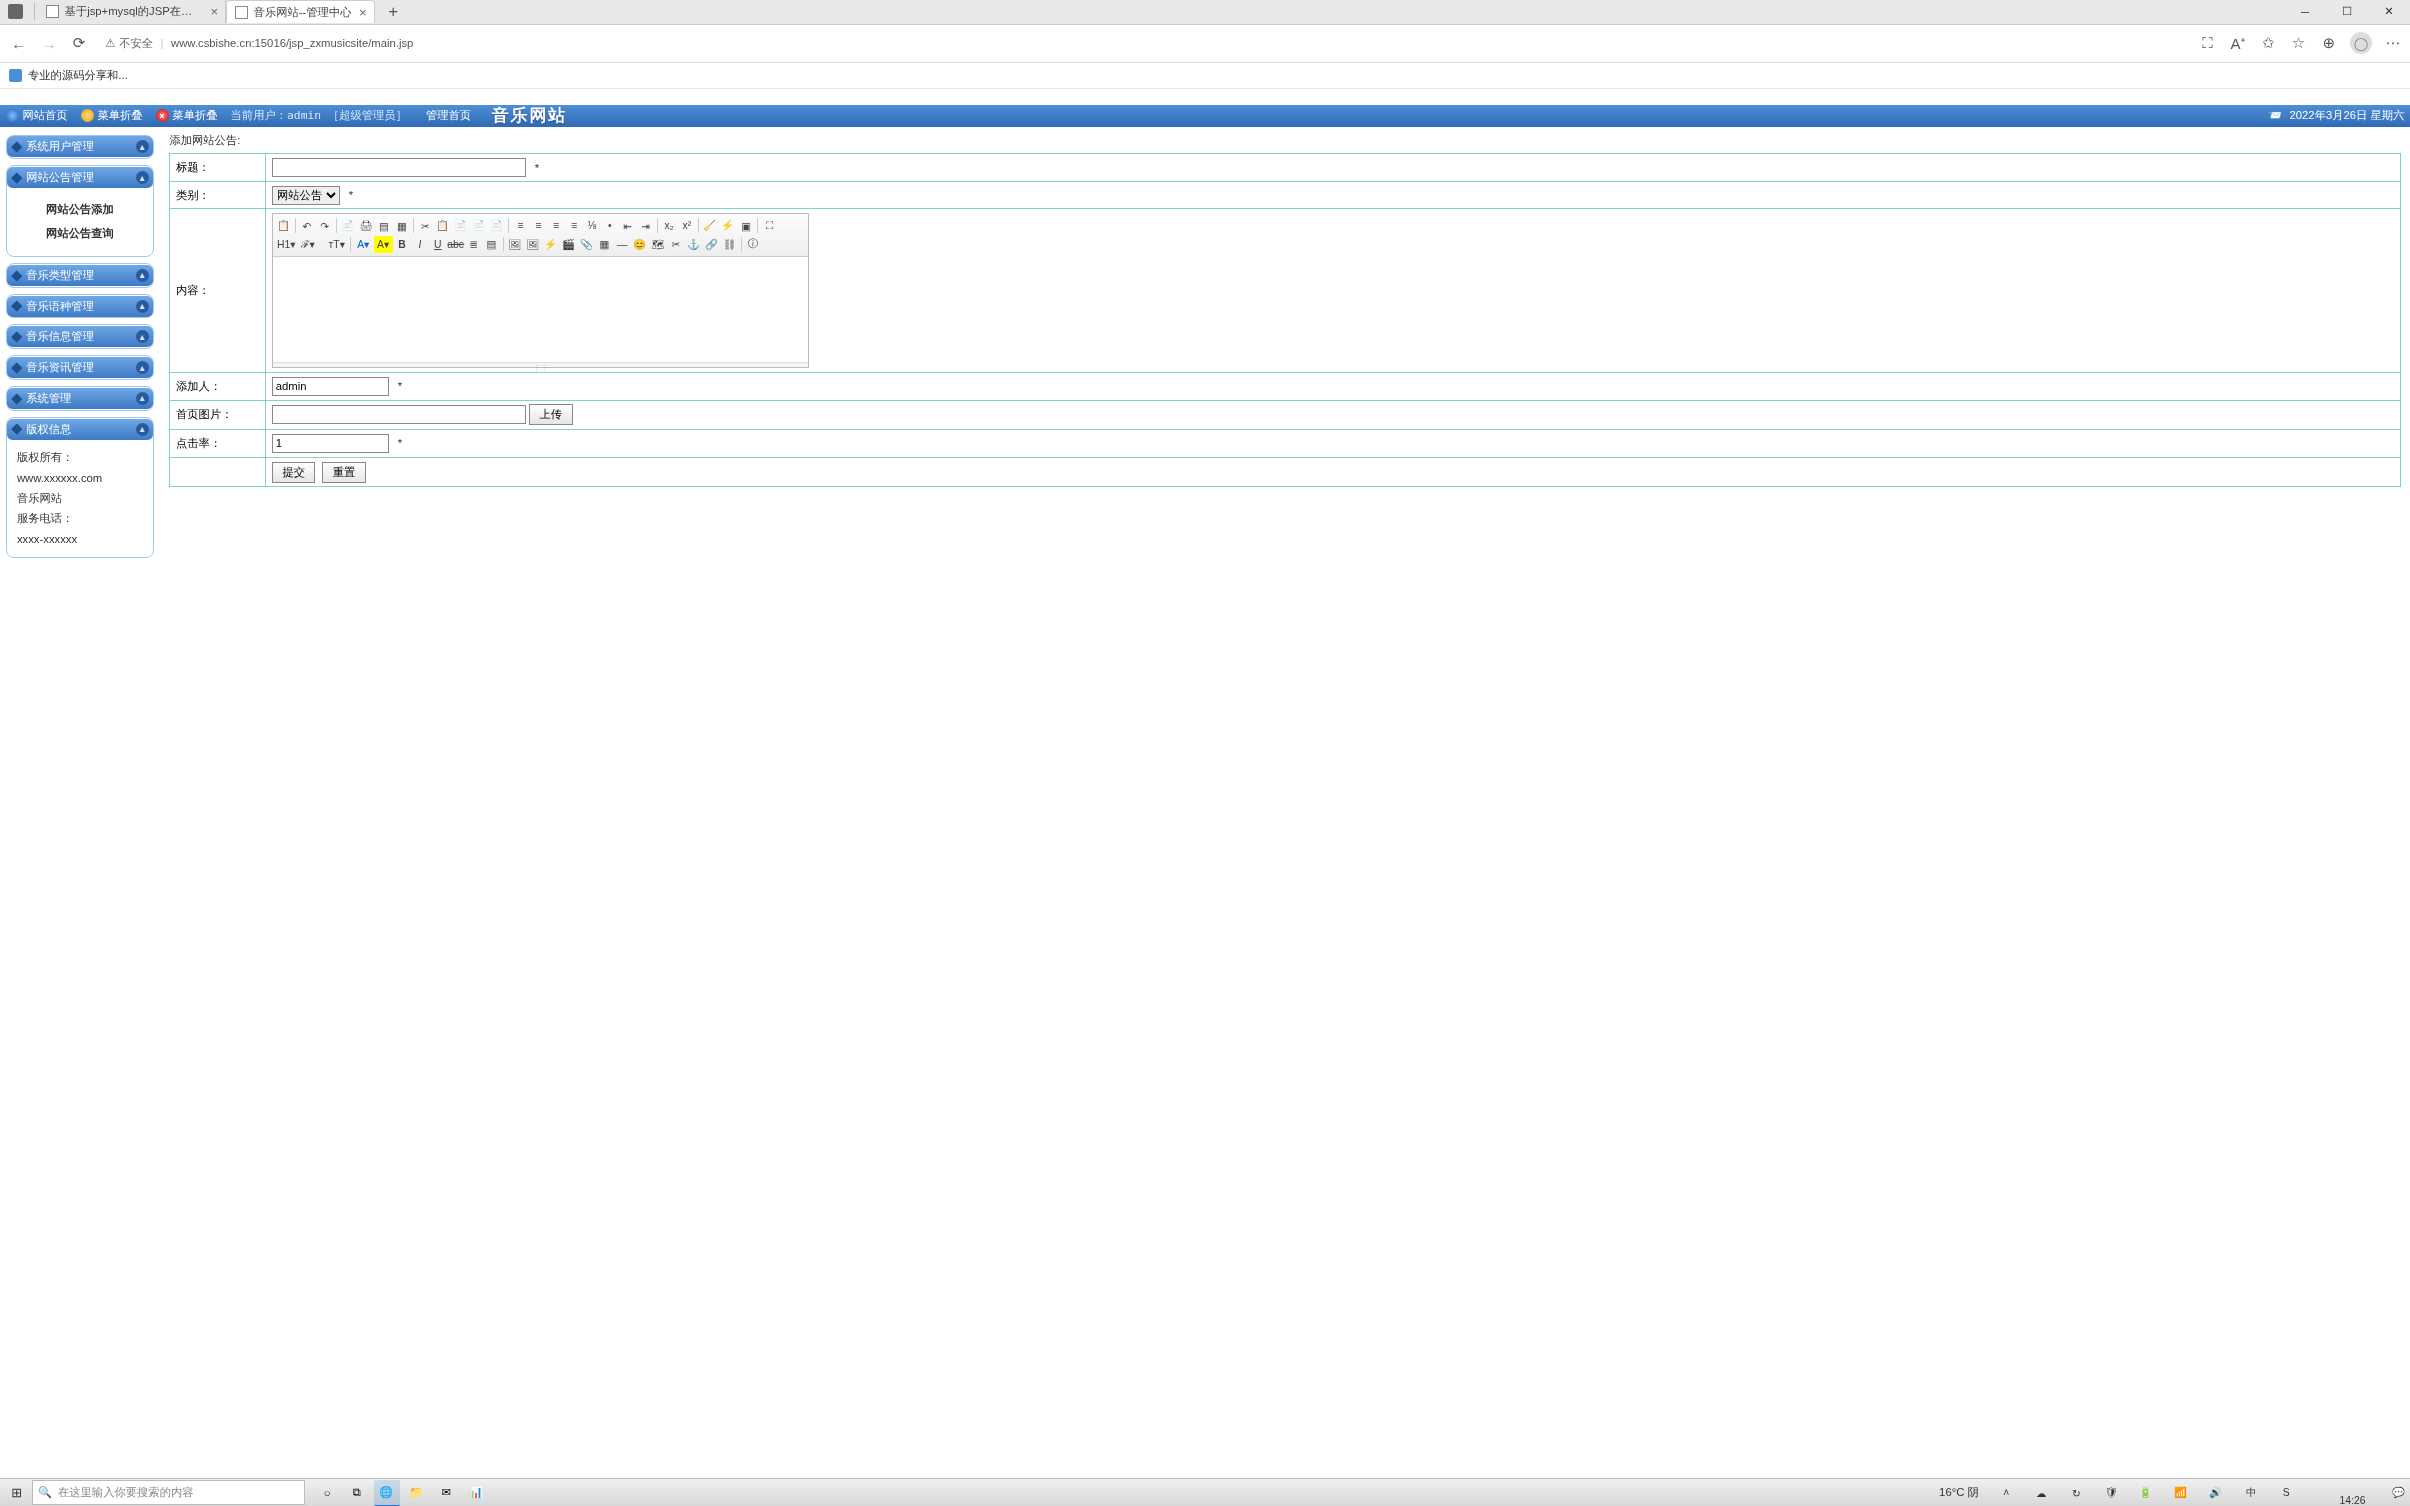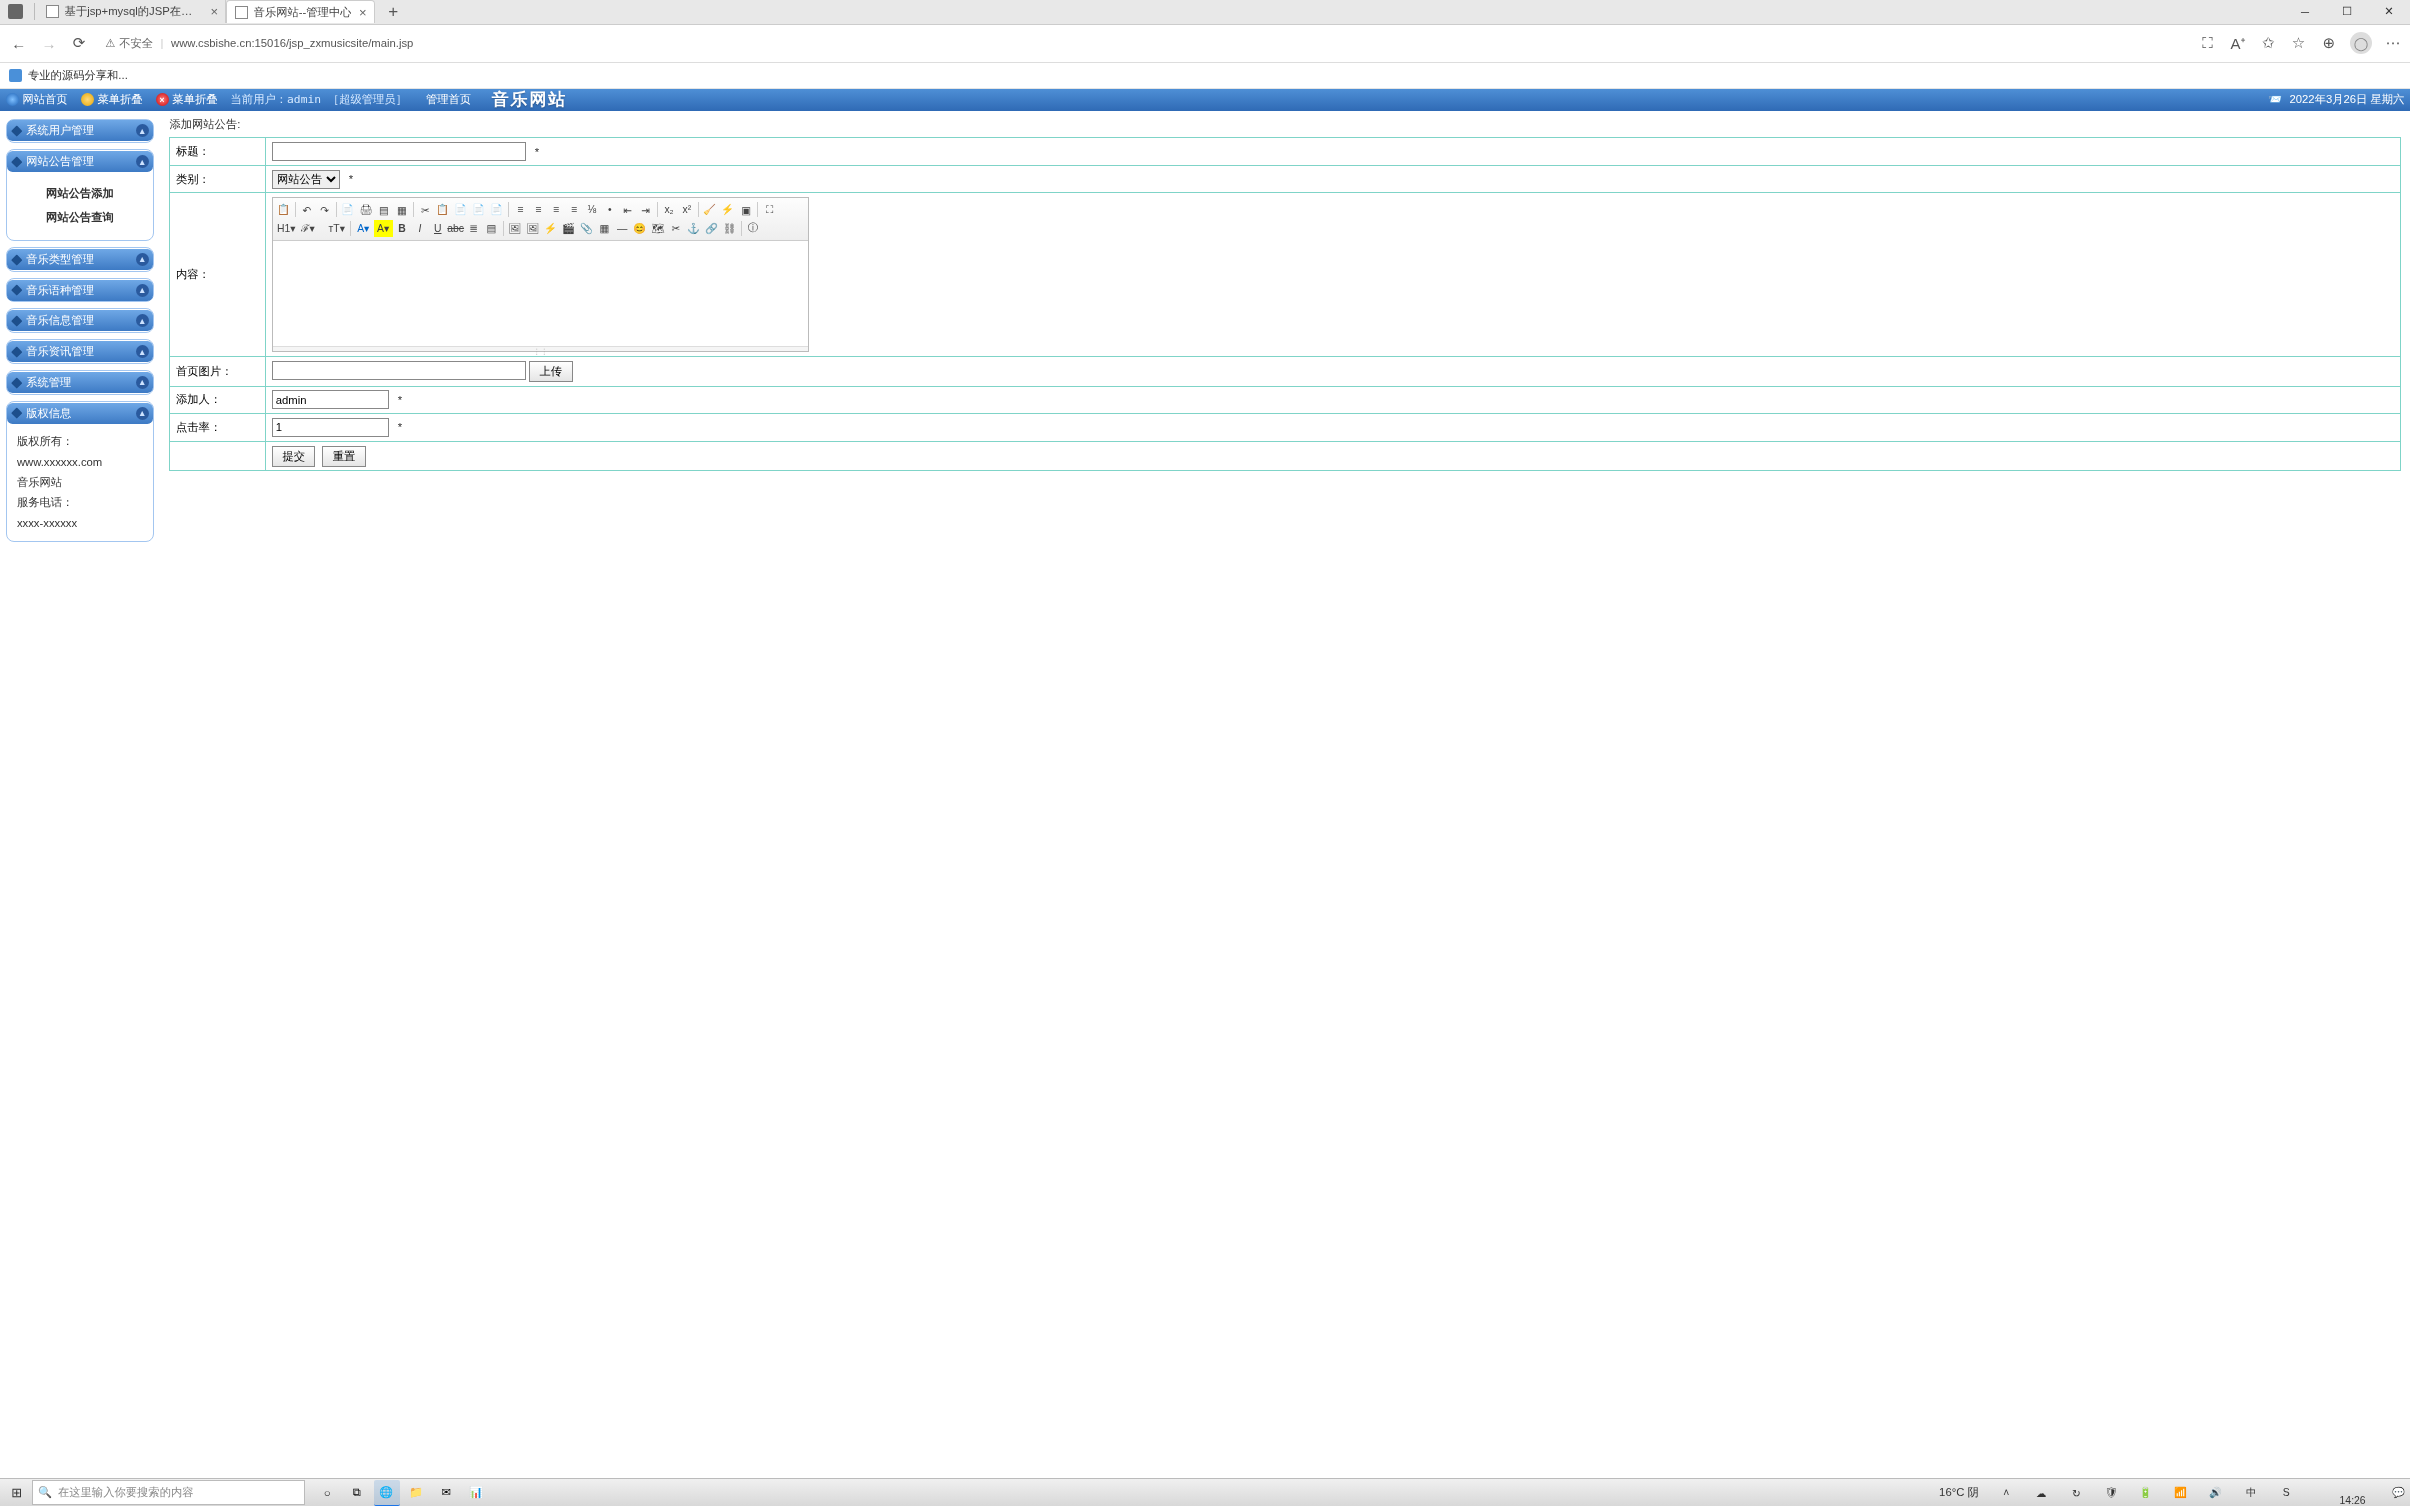--- a/index.html
+++ b/index.html
@@ -28,21 +28,21 @@
 .url-text { color: #555; }
 .toolbar-right { display: flex; align-items: center; gap: 11.3px; }
 .toolbar-icon { width: 19px; height: 19px; color: #555; cursor: pointer; display: flex; align-items: center; justify-content: center; font-size: 15px; }
 .avatar-circle { width: 22.6px; height: 22.6px; border-radius: 50%; background: #ddd; display: flex; align-items: center; justify-content: center; color: #888; font-size: 13px; }
 
 .bookmarks-bar { height: 26px; background: #fff; display: flex; align-items: center; padding: 0 9.4px; border-bottom: 0.9px solid #e5e5e5; gap: 5.6px; }
 .bookmark-icon { width: 13px; height: 13px; background: #4a90d9; border-radius: 1.9px; }
 .bookmark-text { font-size: 11.3px; color: #333; }
 
 
-.app-header { height: 22.6px; background: linear-gradient(#4e8fd6, #2f6ab5); display: flex; align-items: center; color: #fff; padding: 0 5.6px; font-size: 11.3px; }
+.app-header { height: 22.6px; background: linear-gradient(#4e8fd6, #2f6ab5); display: flex; align-items: center; color: #fff; padding: 0 5.6px; font-size: 11.3px; margin-top: 16px; }
 .hdr-item { display: flex; align-items: center; gap: 3.8px; margin-right: 13px; cursor: pointer; }
 .hdr-icon { width: 13px; height: 13px; border-radius: 50%; display: inline-block; }
 .hdr-icon.globe { background: radial-gradient(circle, #7fc0ff, #1a5fb4); }
 .hdr-icon.menu { background: radial-gradient(circle, #ffd97a, #e6a500); }
 .hdr-icon.logout { background: radial-gradient(circle, #ff8080, #cc0000); display:flex;align-items:center;justify-content:center;color:#fff;font-size:8.5px;font-weight:bold; }
 .hdr-user { color: #d4e8ff; font-family: monospace; }
 .app-title { font-size: 17px; font-weight: bold; margin-left: 7.5px; letter-spacing: 1.9px; text-shadow: 0 0.9px 1.9px rgba(0,0,0,.3); }
 .hdr-right { margin-left: auto; display: flex; align-items: center; gap: 7.5px; }
 .hdr-date { font-size: 11.3px; }
 
@@ -330,31 +330,31 @@
                 <span class="rte-sep"></span>
                 <span class="rte-btn">ⓘ</span>
               </div>
             </div>
             <div class="rte-area"></div>
             <div class="rte-resize">⋮⋮</div>
           </div>
         </td>
       </tr>
       <tr>
+        <td class="label-cell">添加人：</td>
+        <td>
+          <input class="form-input w-sm" type="text" value="admin" style="">
+          <span class="req">*</span>
+        </td>
+      </tr>
+      <tr>
         <td class="label-cell">首页图片：</td>
         <td>
           <input class="form-input w-lg" type="text" style="">
           <button class="form-btn">上传</button>
-        </td>
-      </tr>
-      <tr>
-        <td class="label-cell">添加人：</td>
-        <td>
-          <input class="form-input w-sm" type="text" value="admin" style="">
-          <span class="req">*</span>
         </td>
       </tr>
       <tr>
         <td class="label-cell">点击率：</td>
         <td>
           <input class="form-input w-sm" type="text" value="1" style="">
           <span class="req">*</span>
         </td>
       </tr>
       <tr>

